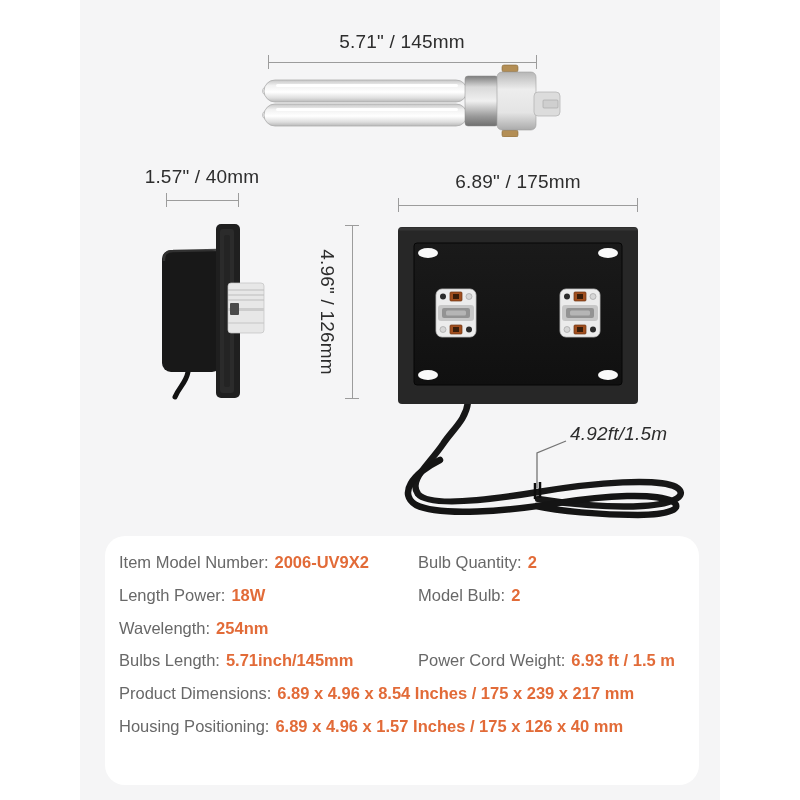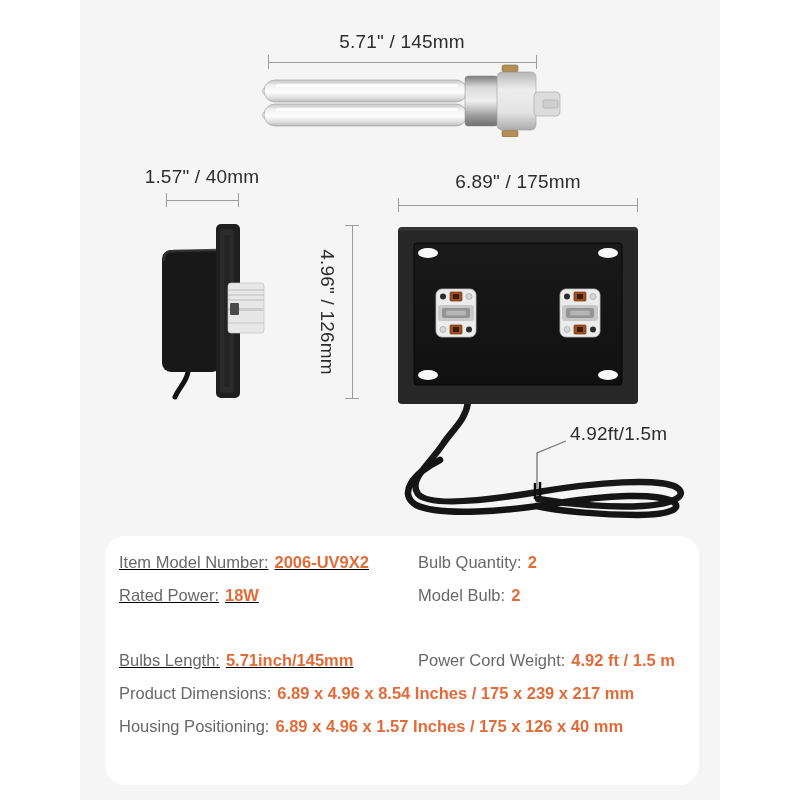--- a/index.html
+++ b/index.html
@@ -17,21 +17,21 @@
   
   .dim-label {
     position: absolute;
     font-size: 19px; line-height: 22px;
     color: var(--dim-text, #2d2d2d);
     text-align: center;
     letter-spacing: 0.2px;
     white-space: nowrap;
   }
   .dim-label.rot { transform: rotate(90deg); transform-origin: center center; }
-  .dim-label.left-align { text-align: left; }
+  .dim-label.left-align { text-align: left; font-style: italic; }
   
   .dim-h {
     position: absolute; height: 14px;
     border-left: 1px solid var(--dim-line, #9c9c9c);
     border-right: 1px solid var(--dim-line, #9c9c9c);
   }
   .dim-h::before {
     content: ""; position: absolute; left: 0; right: 0; top: 50%;
     height: 1px; background: var(--dim-line, #9c9c9c);
   }
@@ -52,21 +52,21 @@
     background: #ffffff; border-radius: 20px;
     box-sizing: border-box;
     padding: 10px 14px 0 14px;
   }
   .spec-row {
     display: flex; align-items: center;
     height: 32.7px;
     font-size: 16.5px; line-height: 20px;
     white-space: nowrap;
   }
-  .spec-cell-left { width: 299px; flex: none; text-decoration: underline; }
+  .spec-cell-left { width: 299px; flex: none; }
   .spec-cell-right { flex: 1; }
   .spec-label { color: var(--label-gray, #686868); }
   .spec-value { color: var(--accent, #e26b38); font-weight: 700; margin-left: 6px; }
 </style>
 </head>
 <body>
 
 <div class="page">
   <div class="canvas-band"></div>
 
@@ -192,34 +192,37 @@
     <div class="spec-row">
       <div class="spec-cell-left">
         <span class="spec-label">Item Model Number:</span><span class="spec-value">2006-UV9X2</span>
       </div>
       <div class="spec-cell-right">
         <span class="spec-label">Bulb Quantity:</span><span class="spec-value">2</span>
       </div>
     </div>
     <div class="spec-row">
       <div class="spec-cell-left">
-        <span class="spec-label">Rated Power:</span><span class="spec-value">18W</span>
+        <span class="spec-label">Length Power:</span><span class="spec-value">18W</span>
       </div>
       <div class="spec-cell-right">
         <span class="spec-label">Model Bulb:</span><span class="spec-value">2</span>
       </div>
     </div>
     <div class="spec-row">
+      <div class="spec-cell-left">
+        <span class="spec-label">Wavelength:</span><span class="spec-value">254nm</span>
+      </div>
     </div>
     <div class="spec-row">
       <div class="spec-cell-left">
         <span class="spec-label">Bulbs Length:</span><span class="spec-value">5.71inch/145mm</span>
       </div>
       <div class="spec-cell-right">
-        <span class="spec-label">Power Cord Weight:</span><span class="spec-value">4.92 ft / 1.5 m</span>
+        <span class="spec-label">Power Cord Weight:</span><span class="spec-value">6.93 ft / 1.5 m</span>
       </div>
     </div>
     <div class="spec-row">
       <span class="spec-label">Product Dimensions:</span>
         <span class="spec-value">6.89 x 4.96 x 8.54 Inches / 175 x 239 x 217 mm</span>
     </div>
     <div class="spec-row">
       <span class="spec-label">Housing Positioning:</span>
         <span class="spec-value">6.89 x 4.96 x 1.57 Inches / 175 x 126 x 40 mm</span>
     </div>

